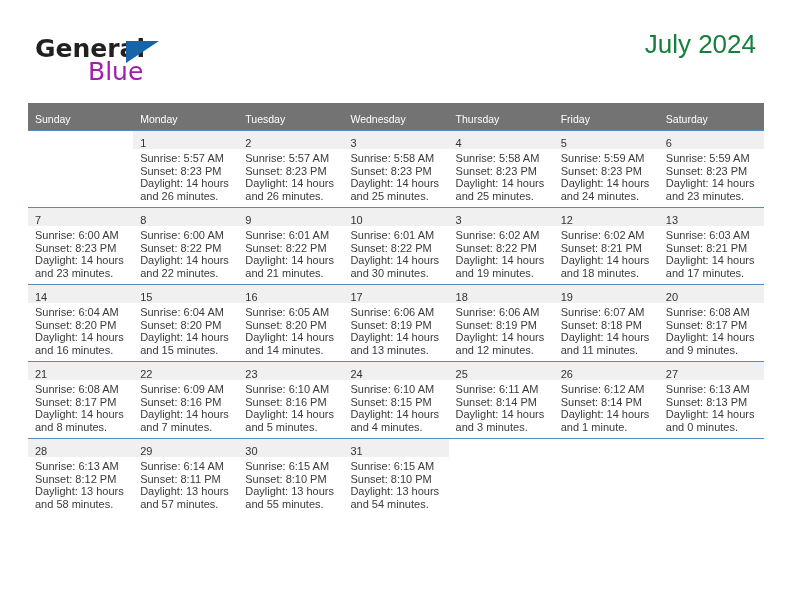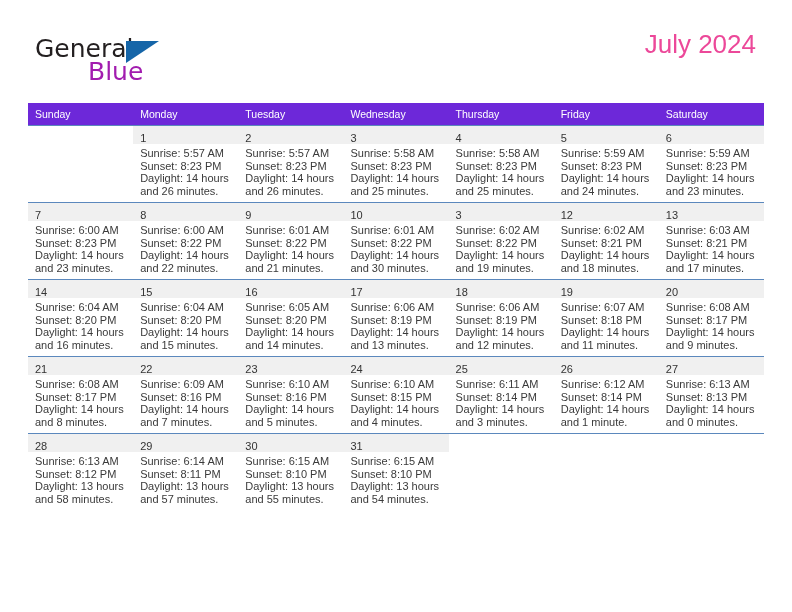--- a/index.html
+++ b/index.html
@@ -37,21 +37,21 @@
     height: 52px;
   }
   .logo-general {
     position: absolute;
     left: 0;
     top: 0;
     font-size: 25px;
     letter-spacing: 0px;
     color: #231f20;
     font-family: "DejaVu Sans", sans-serif;
-    font-weight: 400;
+    font-weight: 700;
   }
   .logo-blue {
     position: absolute;
     left: 53px;
     top: 23px;
     font-size: 25px;
     color: #a21caf;
     font-family: "DejaVu Sans", sans-serif;
     font-weight: 400;
   }
@@ -67,21 +67,21 @@
 
   .title-block {
     position: absolute;
     right: 36px;
     top: 28px;
     text-align: right;
   }
   .cal-title {
     font-size: 26px;
     font-weight: 400;
-    color: #ec4899;
+    color: #15803d;
     line-height: 32px;
     font-family: "Liberation Sans", sans-serif;
   }
   .cal-subtitle {
     margin-top: 8px;
     font-size: 14px;
     font-weight: 400;
     color: #222222;
     line-height: 18px;
   }
@@ -89,26 +89,26 @@
   
   .calendar {
     position: absolute;
     left: 28px;
     top: 103px;
     width: 736px;
     border-collapse: collapse;
     table-layout: fixed;
   }
   .calendar th {
-    background: #6d28d9;
+    background: #737373;
     color: #ffffff;
     font-size: 10.5px;
     font-weight: 400;
     text-align: left;
-    padding: 5px 0 5px 7px;
+    padding: 10px 0 5px 7px;
     height: 11px;
     border: none;
   }
   .calendar td {
     vertical-align: top;
     height: 76px;
     padding: 0;
     border-top: 1px solid #5b88bd;
     border-bottom: none;
     border-left: none;

